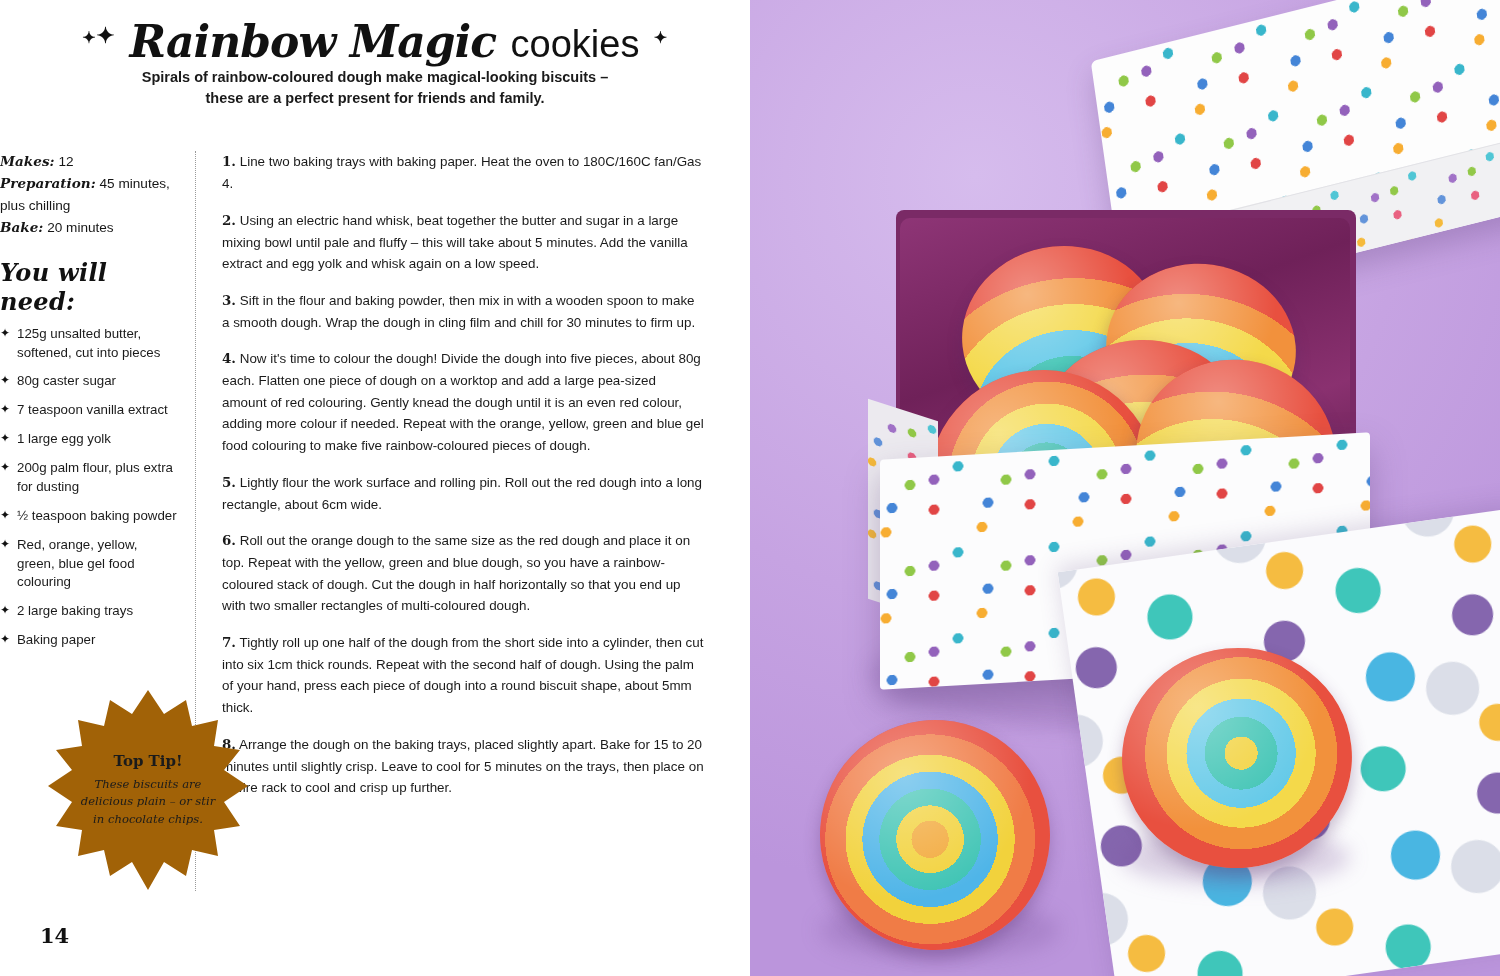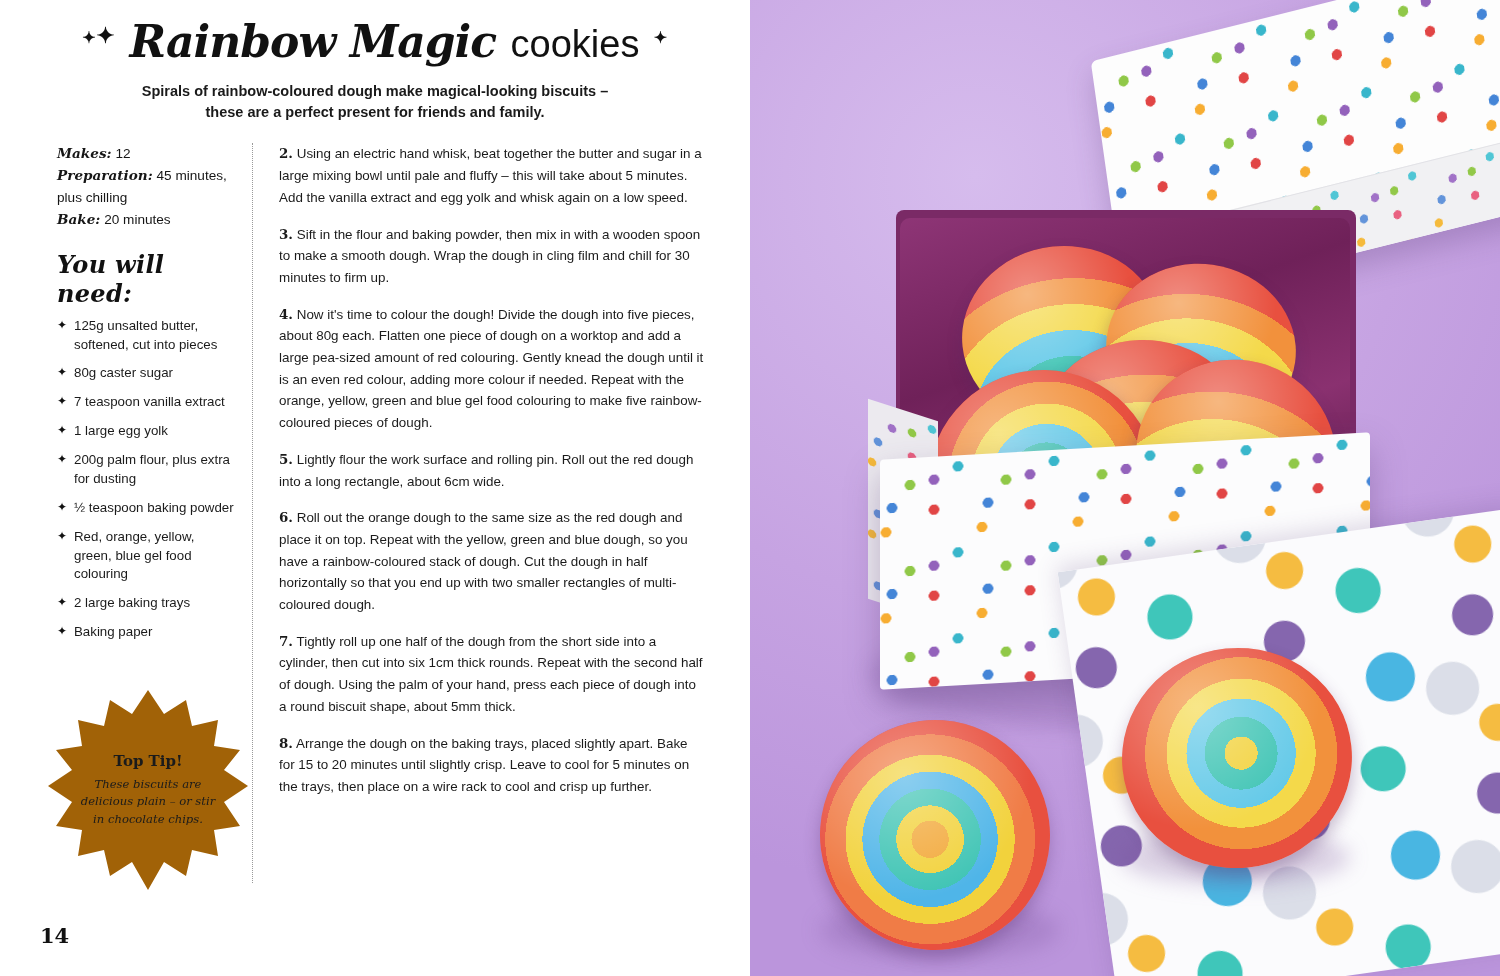--- a/index.html
+++ b/index.html
@@ -50,32 +50,31 @@
     font-size: 38px;
     letter-spacing: 0px;
   }
   .star-deco {
     color: #111;
     font-size: 16px;
     vertical-align: super;
   }
   .star-deco.big { font-size: 22px; }
   .subtitle {
-    margin: 15px auto 0;
+    margin: 1px auto 0;
     width: 470px;
     text-align: center;
     font-size: 14.5px;
     font-weight: bold;
     color: #1a1a1a;
     line-height: 1.45;
   }
   .columns {
     display: flex;
-    margin-top: 20px;
-    padding-left: 57px;
+    margin-top: 42px;
     padding-right: 46px;
   }
   .col-left {
     width: 195px;
     padding-right: 18px;
     position: relative;
   }
   .col-divider {
     width: 0;
     border-left: 1.5px dotted #9a9a9a;
@@ -414,20 +413,21 @@
 
         <ul class="ing-list">
           <li><span class="bullet">✦</span><span>2 large baking trays</span></li>
           <li><span class="bullet">✦</span><span>Baking paper</span></li>
         </ul>
       </div>
 
       <div class="col-divider"></div>
 
       <div class="col-right">
+        <div class="step"><span class="num">1.</span> <span>Line two baking trays with baking paper. Heat the oven to 180C/160C fan/Gas 4.</span></div>
         <div class="step"><span class="num">2.</span> <span>Using an electric hand whisk, beat together the butter and sugar in a large mixing bowl until pale and fluffy – this will take about 5 minutes. Add the vanilla extract and egg yolk and whisk again on a low speed.</span></div>
         <div class="step"><span class="num">3.</span> <span>Sift in the flour and baking powder, then mix in with a wooden spoon to make a smooth dough. Wrap the dough in cling film and chill for 30 minutes to firm up.</span></div>
         <div class="step"><span class="num">4.</span> <span>Now it's time to colour the dough! Divide the dough into five pieces, about 80g each. Flatten one piece of dough on a worktop and add a large pea-sized amount of red colouring. Gently knead the dough until it is an even red colour, adding more colour if needed. Repeat with the orange, yellow, green and blue gel food colouring to make five rainbow-coloured pieces of dough.</span></div>
         <div class="step"><span class="num">5.</span> <span>Lightly flour the work surface and rolling pin. Roll out the red dough into a long rectangle, about 6cm wide.</span></div>
         <div class="step"><span class="num">6.</span> <span>Roll out the orange dough to the same size as the red dough and place it on top. Repeat with the yellow, green and blue dough, so you have a rainbow-coloured stack of dough. Cut the dough in half horizontally so that you end up with two smaller rectangles of multi-coloured dough.</span></div>
         <div class="step"><span class="num">7.</span> <span>Tightly roll up one half of the dough from the short side into a cylinder, then cut into six 1cm thick rounds. Repeat with the second half of dough. Using the palm of your hand, press each piece of dough into a round biscuit shape, about 5mm thick.</span></div>
         <div class="step"><span class="num">8.</span> <span>Arrange the dough on the baking trays, placed slightly apart. Bake for 15 to 20 minutes until slightly crisp. Leave to cool for 5 minutes on the trays, then place on a wire rack to cool and crisp up further.</span></div>
       </div>
     </div>
 

